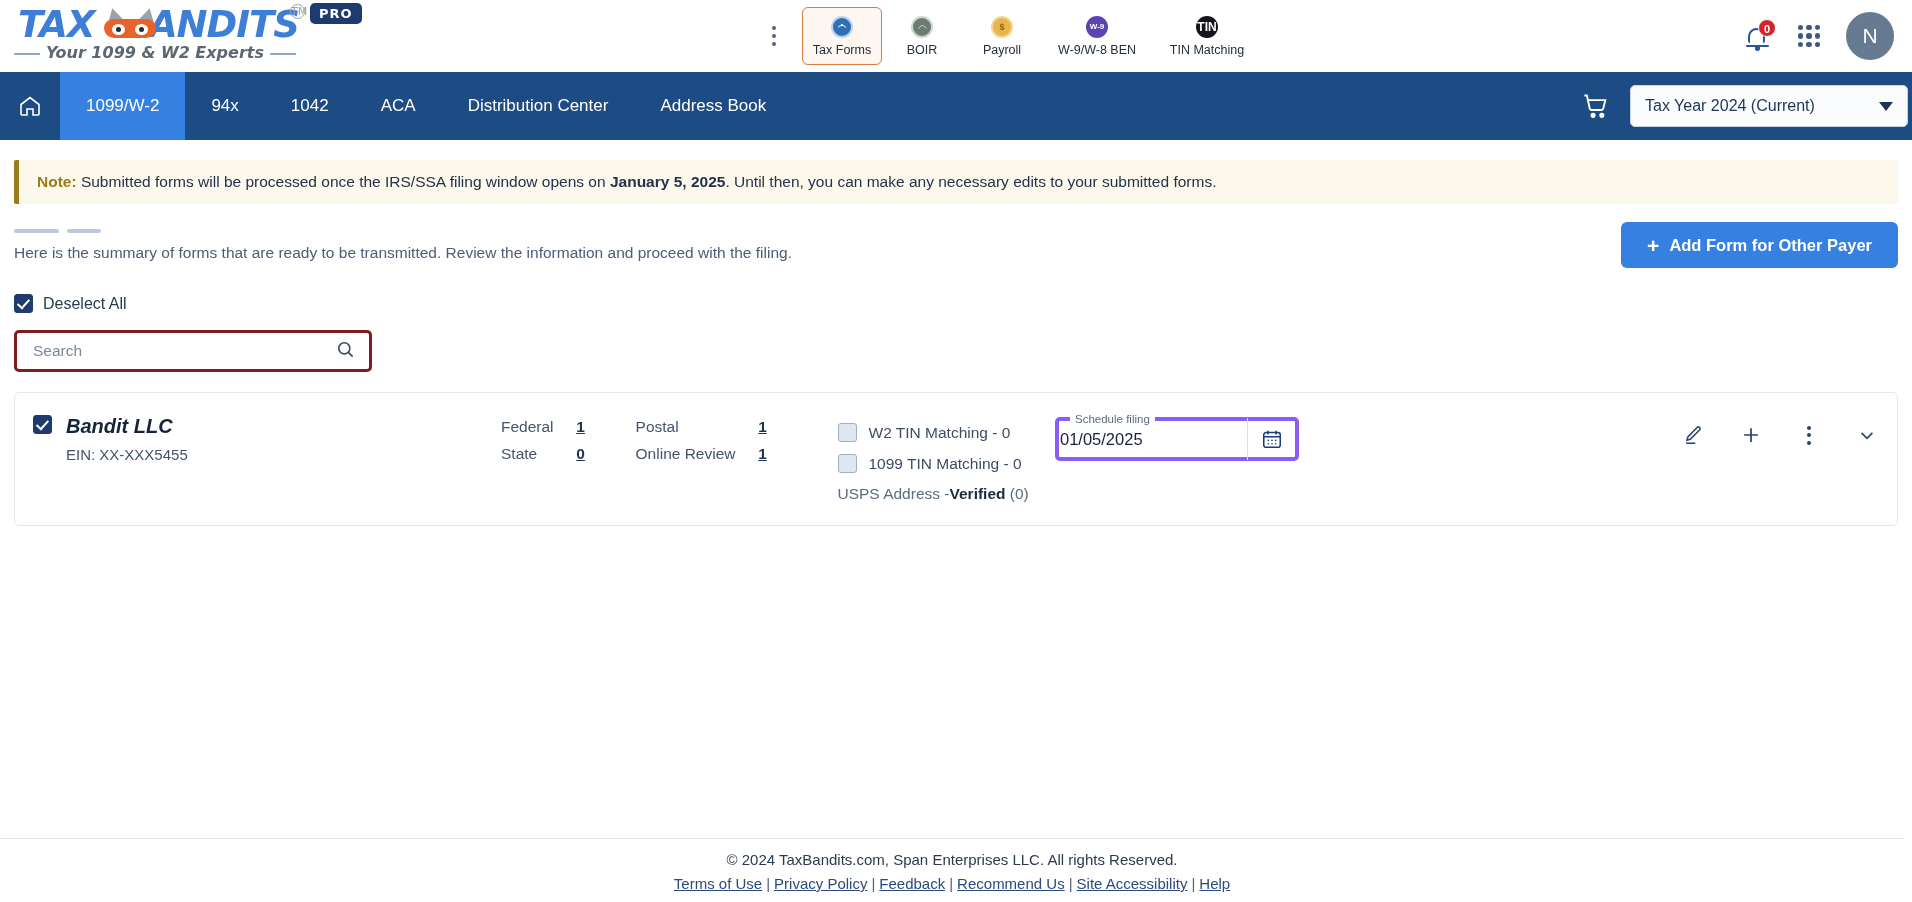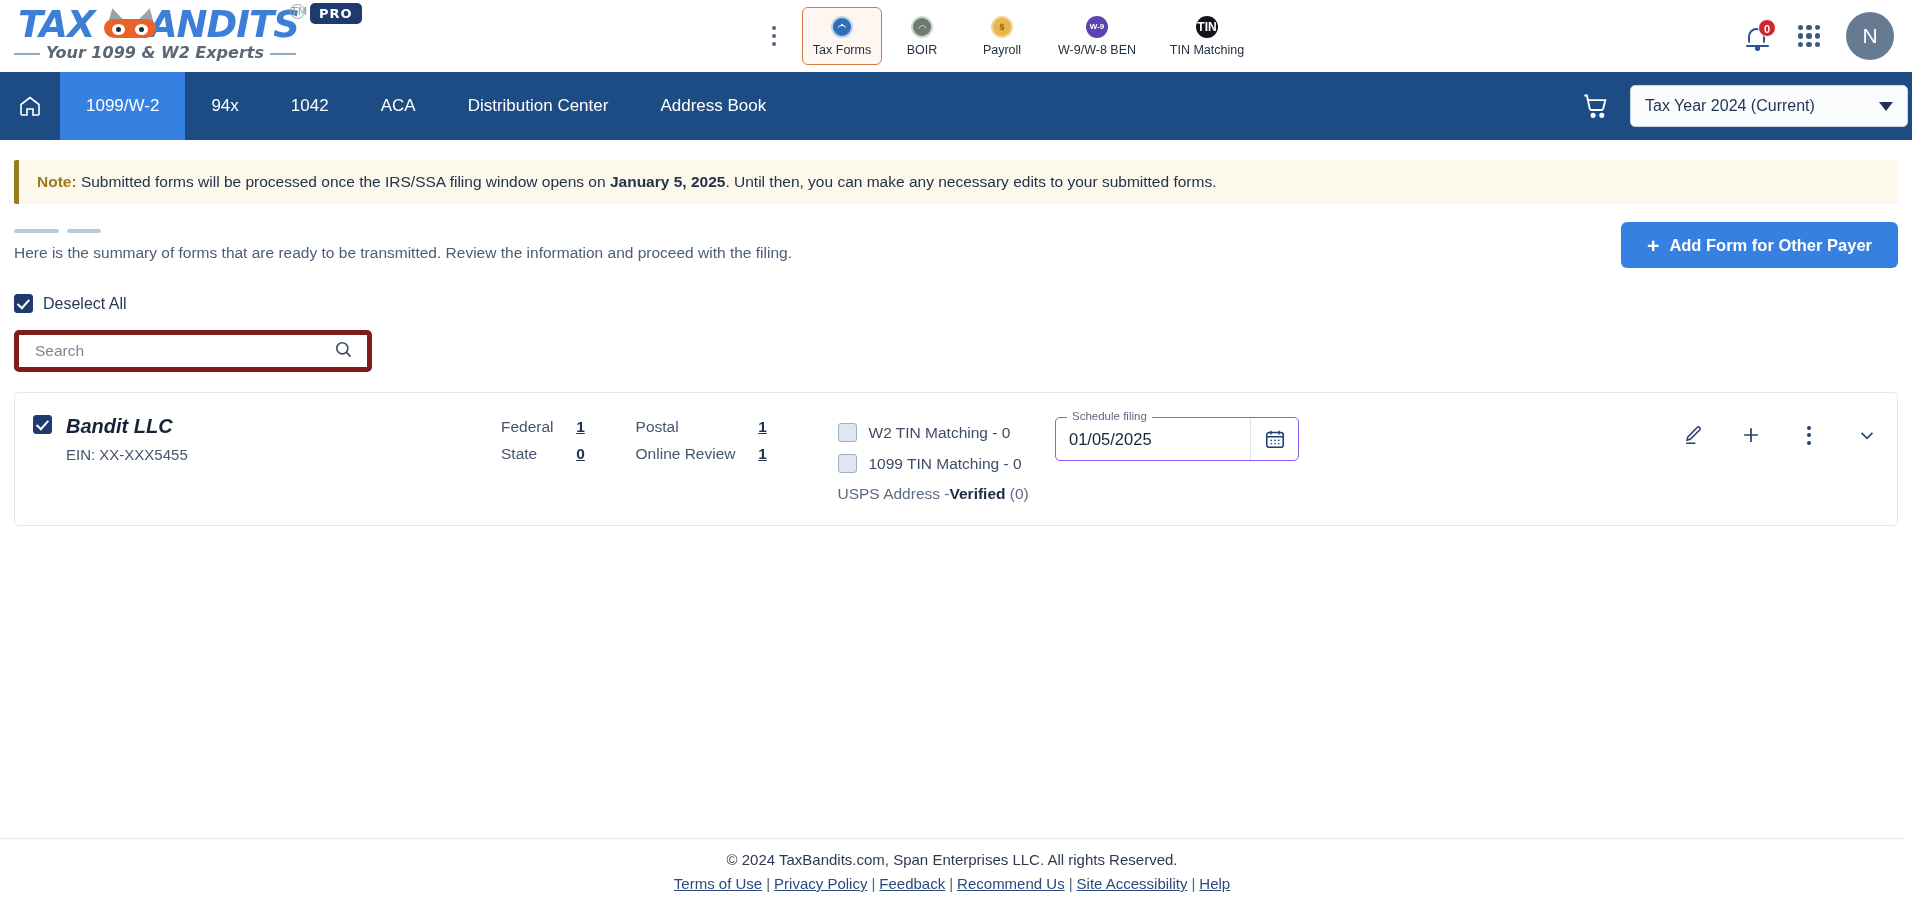--- a/index.html
+++ b/index.html
@@ -359,21 +359,21 @@
     display: flex; align-items: center; gap: 10px;
     margin-top: 26px;
     font-size: 16px;
     color: #2a3a52;
   }
 
   .search-box {
     margin-top: 17px;
     width: 358px;
     height: 42px;
-    border: 5px solid #7f1d1d;
+    border: 3px solid #7f1d1d;
     border-radius: 5px;
     display: flex; align-items: center;
     padding: 0 14px;
     justify-content: space-between;
     background: #fff;
   }
   .search-box input {
     border: none; outline: none;
     font-size: 15.5px;
     color: #3a4a60;
@@ -423,27 +423,27 @@
   .usps { font-size: 15.5px; color: #5b6b82; }
   .usps b { color: #1d2b42; }
 
   .schedule-wrap {
     position: absolute;
     left: 1040px;
     top: 24px;
     width: 244px;
   }
   .schedule-field {
-    border: 1px solid #8b5cf6;
+    border: 4px solid #8b5cf6;
     border-radius: 5px;
     height: 44px;
     display: flex;
     align-items: center;
     justify-content: space-between;
-    padding: 0 0 0 13px;
+    padding: 0 0 0 1px;
     position: relative;
     background: #fff;
   }
   .schedule-legend {
     position: absolute;
     top: -8px; left: 11px;
     background: #fff;
     padding: 0 5px;
     font-size: 11.5px;
     color: #5b6b82;

